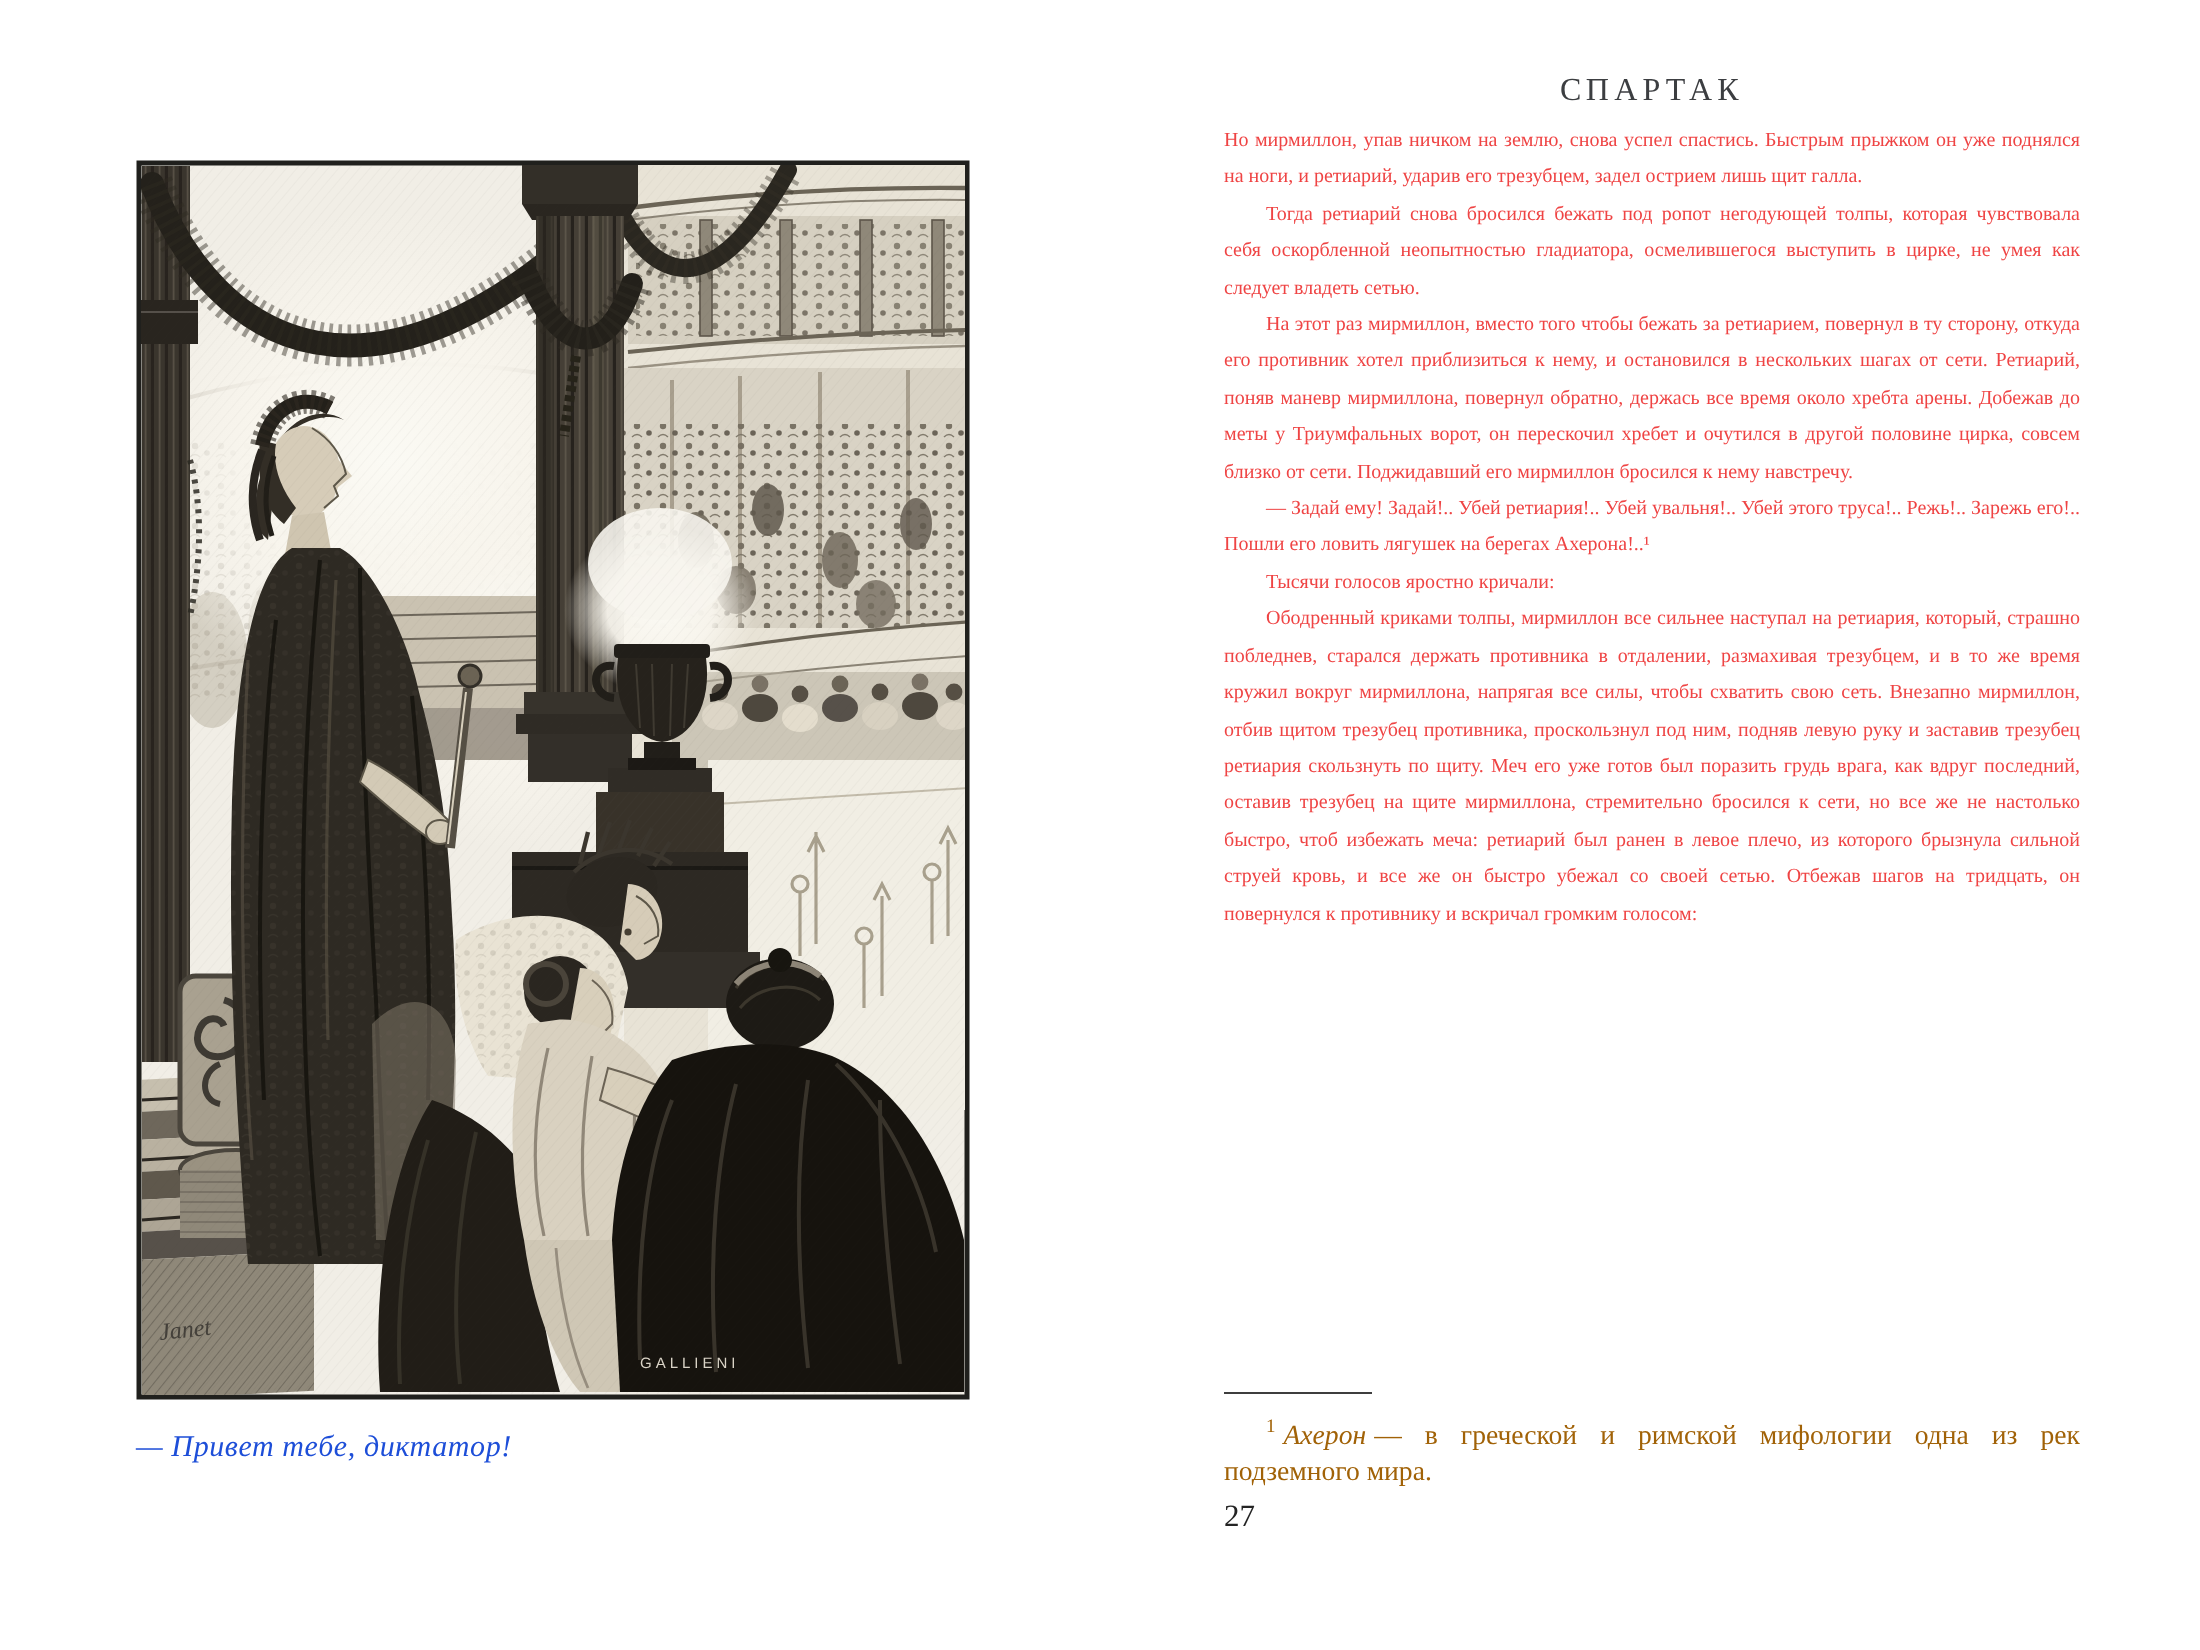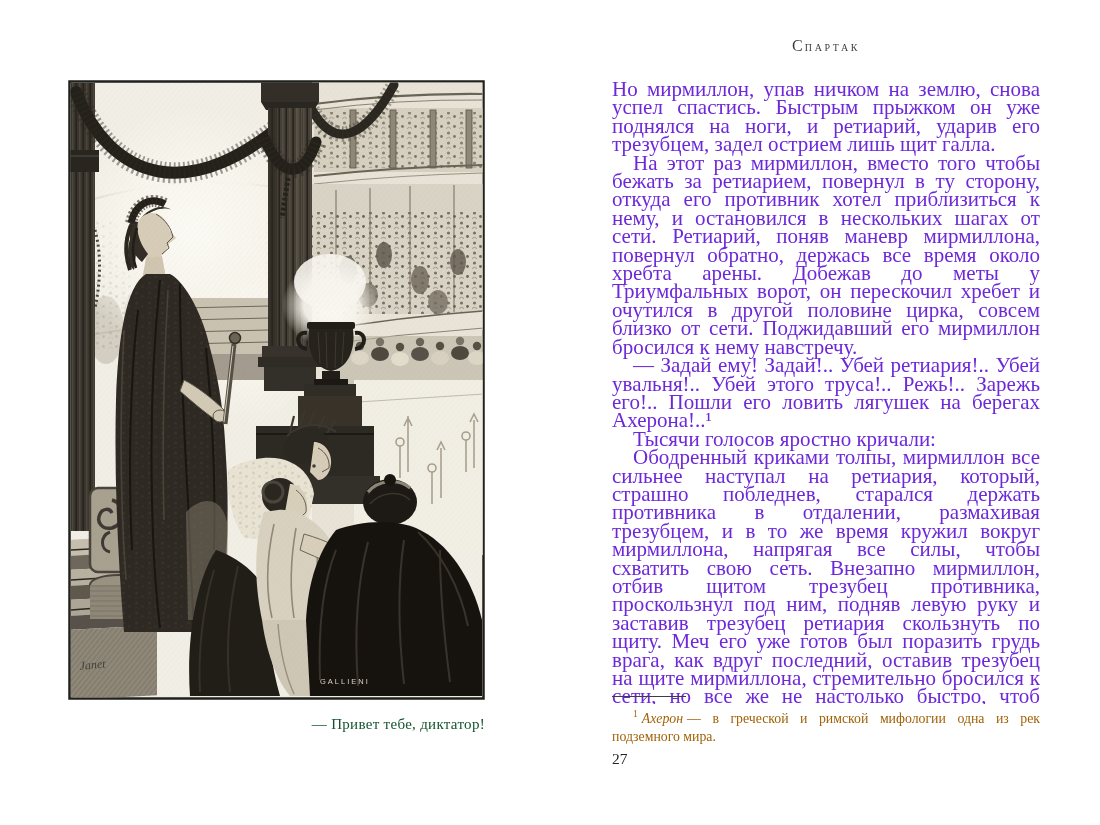--- a/index.html
+++ b/index.html
@@ -6,33 +6,33 @@
   body{
     width:1100px;height:825px;position:relative;overflow:hidden;
     background:#ffffff;color:#232323;
     font-family:"Liberation Serif","DejaVu Serif",serif;
   }
   
   .left-page{position:absolute;left:68px;top:80px;width:417px;}
   .ill-frame{width:417px;height:620px;}
   .ill-frame svg{display:block;}
   .caption{
-    margin-top:16px;text-align:right;
-    font-size:15px;letter-spacing:.3px;color:#14532d;
+    margin-top:16px;text-align:left;font-style:italic;
+    font-size:15px;letter-spacing:.3px;color:#1d4ed8;
   }
   
   .right-page{position:absolute;left:612px;top:38px;width:428px;height:762px;}
   .running-head{
-    text-align:center;font-size:10px;letter-spacing:2.6px;
+    text-align:center;font-size:16px;letter-spacing:2.6px;
     color:#3c3e41;text-transform:uppercase;line-height:16px;
   }
   .running-head::first-letter{font-size:16px;letter-spacing:2.2px;}
   .text-block{
-    margin-top:24px;height:624px;overflow:hidden;
-    font-size:21px;line-height:18.4px;text-align:justify;color:#6d28d9;
+    margin-top:8px;height:624px;overflow:hidden;
+    font-size:10px;line-height:18.4px;text-align:justify;color:#ef4444;
   }
   .para{margin:0;text-indent:0;}
   .para.indent{text-indent:21px;}
   .footnote{
     position:absolute;top:658px;left:0;width:100%;
     font-size:13.8px;line-height:17.6px;color:#a16207;text-align:justify;
   }
   .footnote::before{
     content:"";display:block;width:74px;border-top:1px solid #3e3e3e;
     margin-bottom:9px;
@@ -339,20 +339,21 @@
     </svg>
   </div>
   <figcaption class="caption">— Привет тебе, диктатор!</figcaption>
 </figure>
 
 <div class="right-page">
   <div class="running-head">Спартак</div>
 
   <div class="text-block">
       <p class="para">Но мирмиллон, упав ничком на землю, снова успел спастись. Быстрым прыжком он уже поднялся на ноги, и ретиарий, ударив его трезубцем, задел острием лишь щит галла.</p>
+      <p class="para indent">Тогда ретиарий снова бросился бежать под ропот негодующей толпы, которая чувствовала себя оскорбленной неопытностью гладиатора, осмелившегося выступить в цирке, не умея как следует владеть сетью.</p>
       <p class="para indent">На этот раз мирмиллон, вместо того чтобы бежать за ретиарием, повернул в ту сторону, откуда его противник хотел приблизиться к нему, и остановился в нескольких шагах от сети. Ретиарий, поняв маневр мирмиллона, повернул обратно, держась все время около хребта арены. Добежав до меты у Триумфальных ворот, он перескочил хребет и очутился в другой половине цирка, совсем близко от сети. Поджидавший его мирмиллон бросился к нему навстречу.</p>
       <p class="para indent">— Задай ему! Задай!.. Убей ретиария!.. Убей увальня!.. Убей этого труса!.. Режь!.. Зарежь его!.. Пошли его ловить лягушек на берегах Ахерона!..¹</p>
       <p class="para indent">Тысячи голосов яростно кричали:</p>
       <p class="para indent">Ободренный криками толпы, мирмиллон все сильнее наступал на ретиария, который, страшно побледнев, старался держать противника в отдалении, размахивая трезубцем, и в то же время кружил вокруг мирмиллона, напрягая все силы, чтобы схватить свою сеть. Внезапно мирмиллон, отбив щитом трезубец противника, проскользнул под ним, подняв левую руку и заставив трезубец ретиария скользнуть по щиту. Меч его уже готов был поразить грудь врага, как вдруг последний, оставив трезубец на щите мирмиллона, стремительно бросился к сети, но все же не настолько быстро, чтоб избежать меча: ретиарий был ранен в левое плечо, из которого брызнула сильной струей кровь, и все же он быстро убежал со своей сетью. Отбежав шагов на тридцать, он повернулся к противнику и вскричал громким голосом:</p>
     </div>
 
   <div class="footnote">
     <p class="fn-line"><sup class="fn-marker">1</sup><i class="fn-term">Ахерон</i><span class="fn-text">— в греческой и римской мифологии одна из рек подземного мира.</span></p>
   </div>
 

